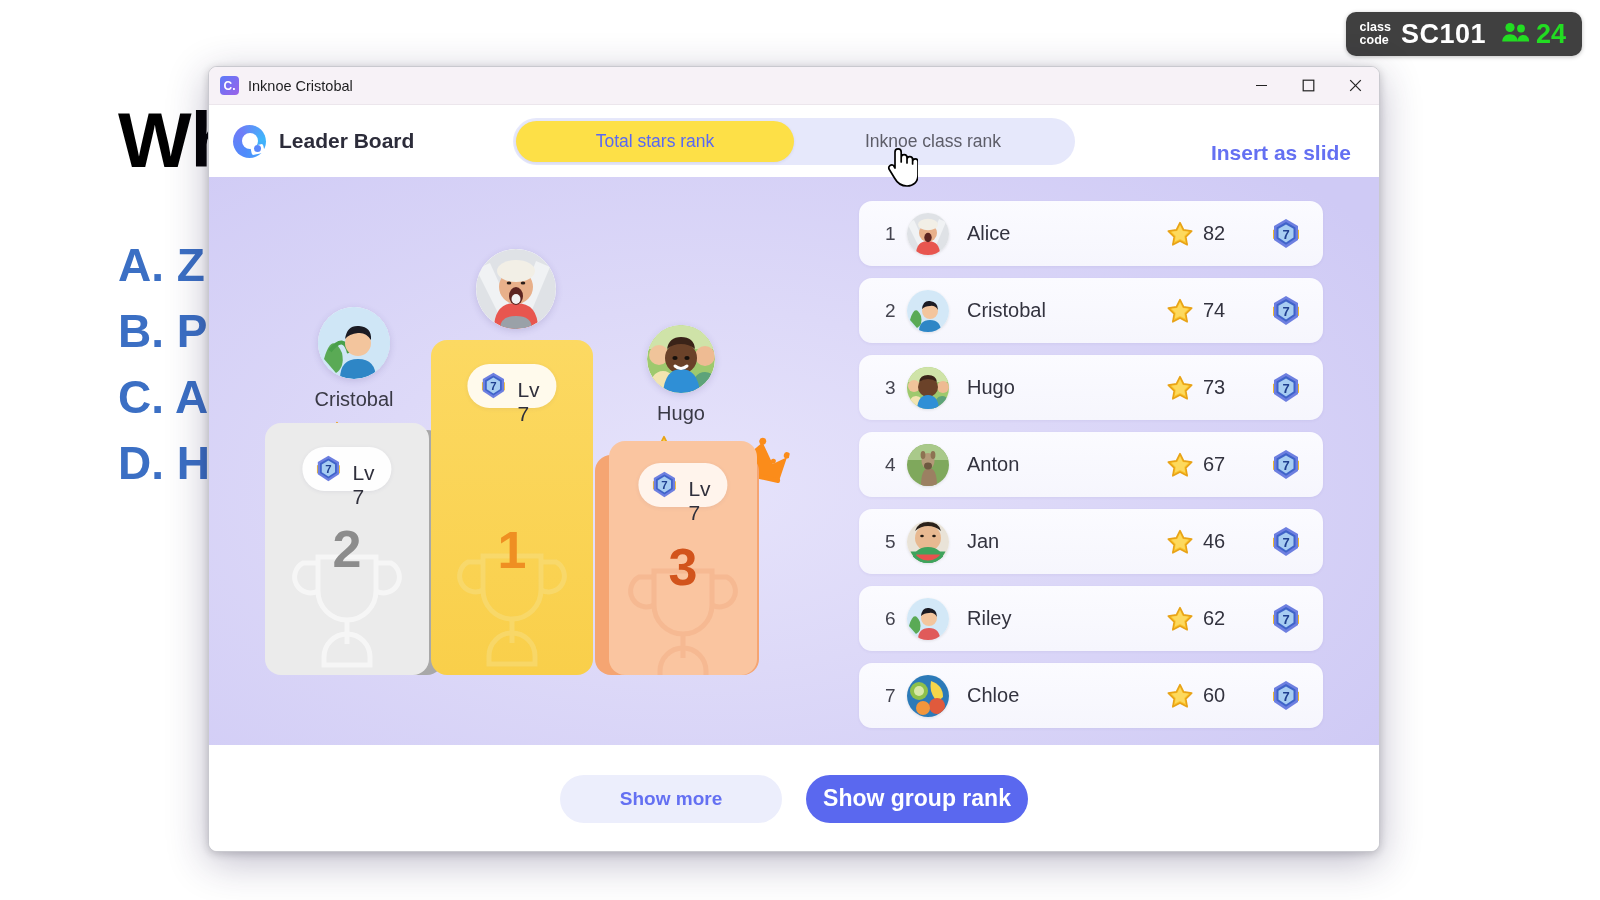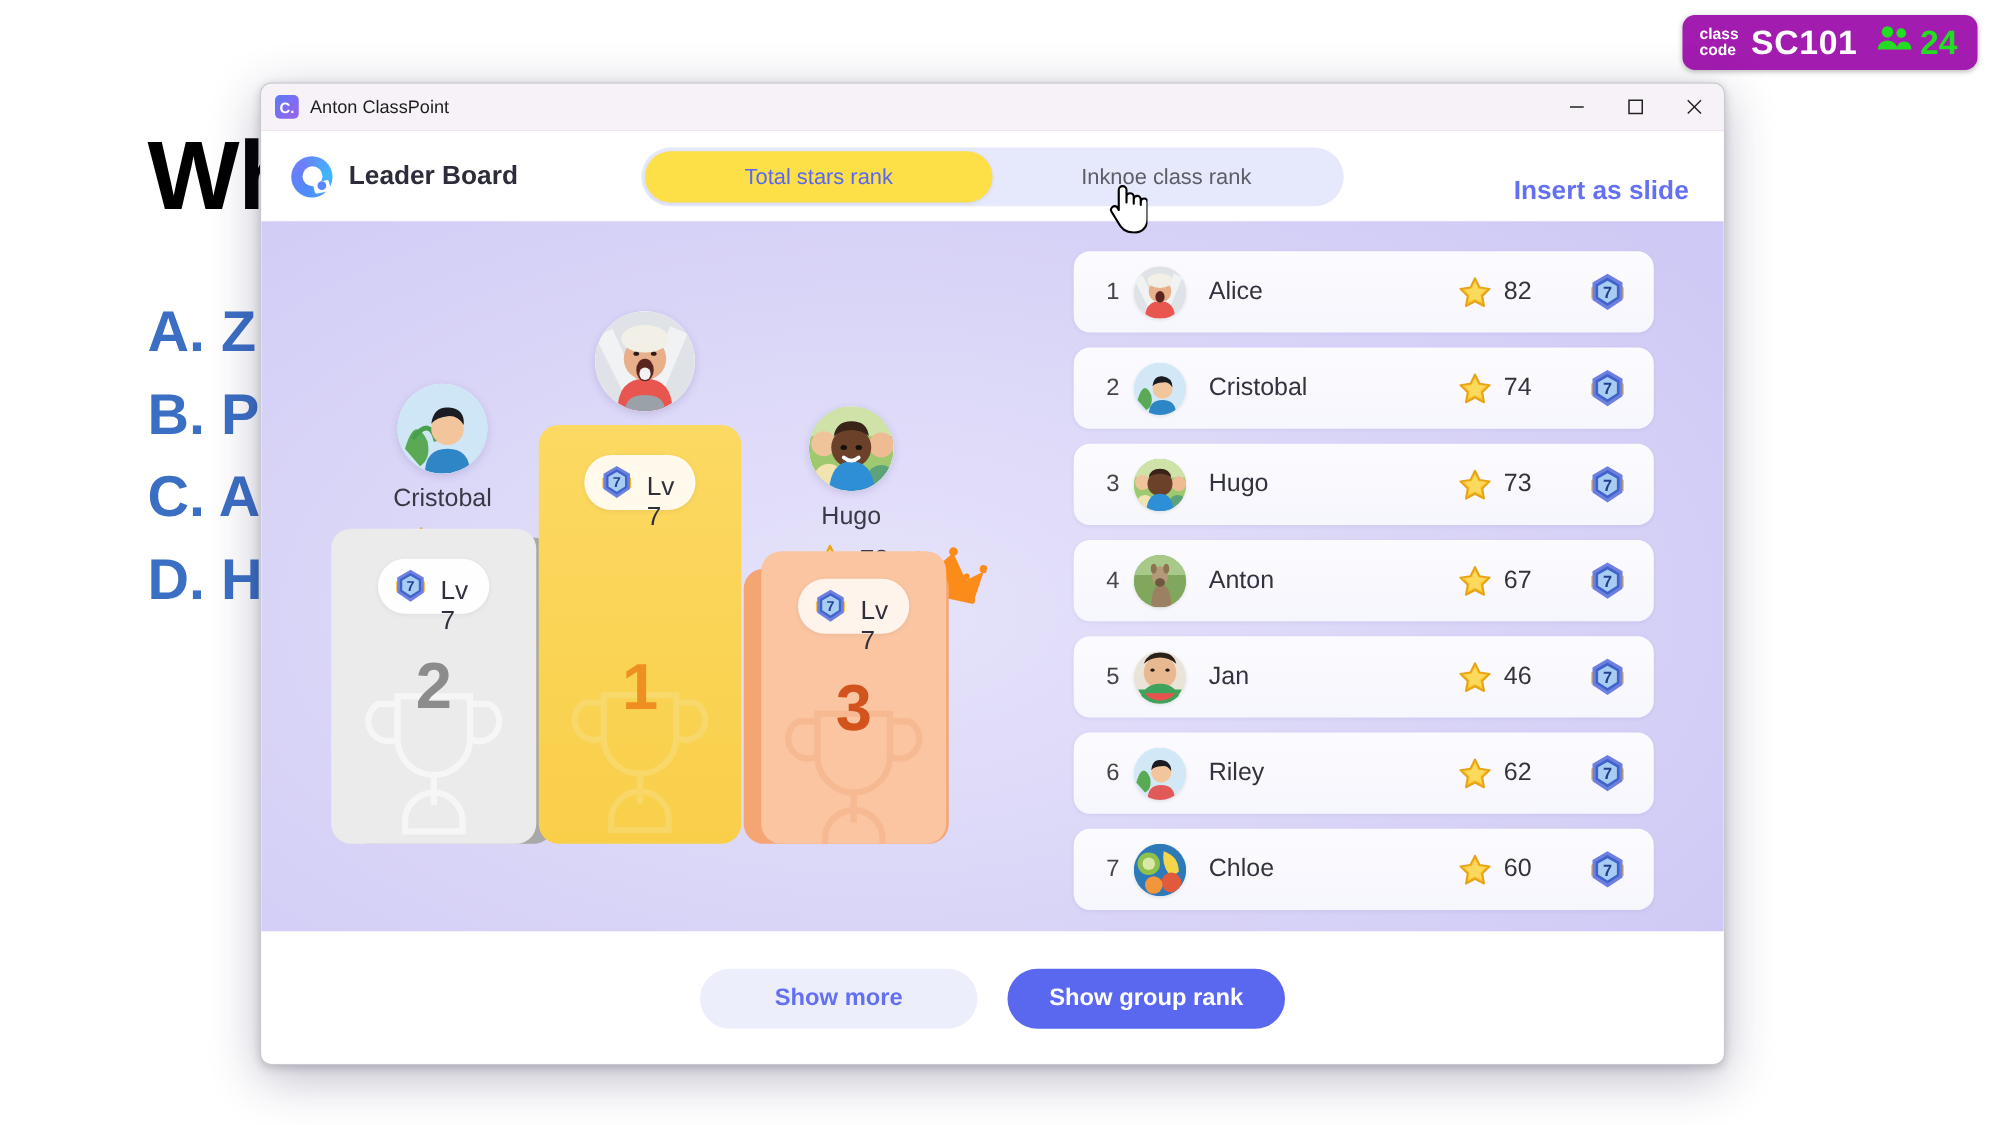--- a/index.html
+++ b/index.html
@@ -37,21 +37,21 @@
     line-height: 66px;
     white-space: nowrap;
     letter-spacing: 0px;
   }
 
   
   #class-code-badge {
     position: absolute;
     right: 18px; top: 12px;
     height: 44px;
-    background: #a21caf;
+    background: #404040;
     border-radius: 10px;
     display: flex;
     align-items: center;
     padding: 0 16px 0 14px;
     gap: 10px;
     box-shadow: 0 1px 4px rgba(0,0,0,.25);
   }
   #class-code-label {
     font-size: 12.5px;
     line-height: 13px;
@@ -60,21 +60,21 @@
     text-align: left;
     white-space: pre-line;
   }
   #class-code-value {
     font-size: 27px;
     font-weight: 700;
     color: #ffffff;
     letter-spacing: .5px;
   }
   #class-participants {
-    display: flex; align-items: flex-start; gap: 6px;
+    display: flex; align-items: center; gap: 6px;
     margin-left: 4px;
   }
   #class-participants .count {
     font-size: 27px;
     font-weight: 600;
     color: #22dd22;
   }
 
   
   #app-window {
@@ -370,21 +370,21 @@
     display: flex; align-items: center; justify-content: center;
     border: none;
     cursor: pointer;
     font-family: inherit;
   }
   #show-group-rank-btn {
     width: 222px; height: 48px;
     border-radius: 24px;
     background: #5a68ef;
     color: #ffffff;
-    font-size: 19px;
+    font-size: 23px;
     font-weight: 700;
     display: flex; align-items: center; justify-content: center;
     border: none;
     cursor: pointer;
     font-family: inherit;
   }
 
   
   #mouse-cursor {
     position: absolute;
@@ -421,21 +421,21 @@
       </svg>
     </span>
     <span class="count">24</span>
   </div>
 </div>
 
 <div id="app-window">
 
   <div id="title-bar">
     <div id="app-icon">C.</div>
-    <div id="title-bar-text">Anton ClassPoint</div>
+    <div id="title-bar-text">Inknoe Cristobal</div>
     <div id="window-controls">
       <div class="win-btn">
         <svg width="13" height="13" viewBox="0 0 13 13">
             <line x1="1" y1="6.5" x2="12" y2="6.5" stroke="#222" stroke-width="1.2"></line>
           </svg>
       </div>
       <div class="win-btn">
         <svg width="13" height="13" viewBox="0 0 13 13">
             <rect x="1.2" y="1.2" width="10.6" height="10.6" fill="none" stroke="#222" stroke-width="1.2"></rect>
           </svg>

